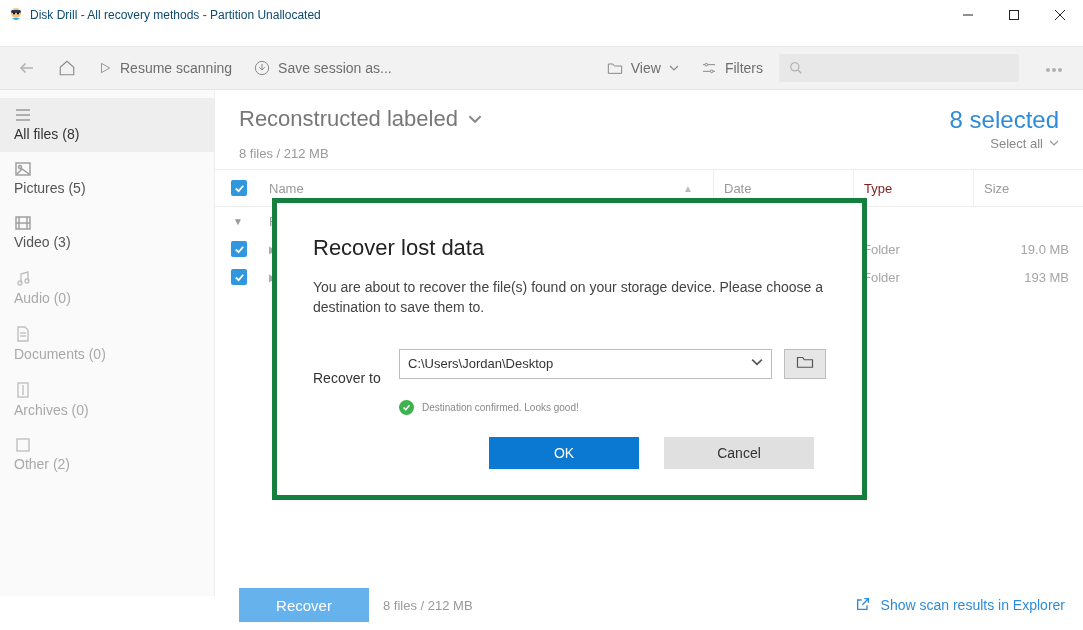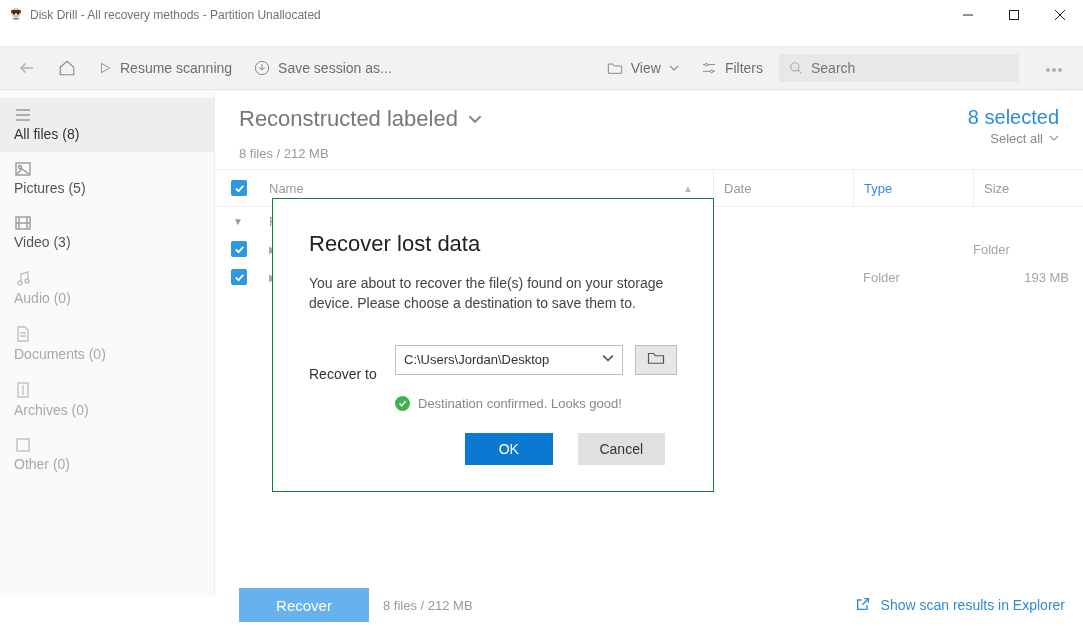--- a/index.html
+++ b/index.html
@@ -2,21 +2,21 @@
 <html><head>
 <meta charset="utf-8">
 <style>
   * { box-sizing: border-box; margin: 0; padding: 0; font-family: "Segoe UI", Arial, sans-serif; }
   body { width: 1083px; height: 630px; background: #fff; position: relative; overflow: hidden; }
 
   
   .titlebar { height: 30px; display: flex; align-items: center; justify-content: space-between; padding: 0 0 0 8px; background: #fff; }
   .title-left { display: flex; align-items: center; gap: 6px; }
   .logo { width: 16px; height: 16px; }
-  .title-text { font-size: 12px; color: #737373; }
+  .title-text { font-size: 12px; color: #0c4a6e; }
   .win-ctrls { display: flex; }
   .win-btn { width: 46px; height: 30px; display: flex; align-items: center; justify-content: center; color: #222; }
   .win-btn svg { display: block; }
 
   
   .toolbar { height: 44px; background: #f2f2f2; border-top: 1px solid #e9e9e9; border-bottom: 1px solid #e4e4e4; display: flex; align-items: center; padding: 0 12px; gap: 10px; margin-top: 16px; }
   .tool-btn { display: flex; align-items: center; gap: 8px; padding: 4px 6px; color: #6e6e6e; font-size: 14px; }
   .tool-icon { color: #9a9a9a; display: flex; align-items: center; justify-content: center; }
   .toolbar .spacer { flex: 1; }
   .search-box { display: flex; align-items: center; gap: 8px; background: #e8e8e8; border-radius: 2px; padding: 0 10px; height: 28px; width: 240px; }
@@ -33,29 +33,29 @@
   .side-item.dim { color: #a9a9a9; }
   .side-icon { width: 18px; display: flex; align-items: center; justify-content: center; color: #9a9a9a; }
 
   
   .main { flex: 1; display: flex; flex-direction: column; position: relative; }
   .main-header { padding: 16px 24px 8px 24px; display: flex; justify-content: space-between; align-items: flex-start; }
   .mh-left { display: flex; flex-direction: column; gap: 14px; }
   .mh-title { display: flex; align-items: center; gap: 10px; font-size: 22px; color: #777; }
   .mh-sub { font-size: 13px; color: #999; }
   .mh-right { text-align: right; }
-  .selected-count { font-size: 20px; color: #2e8bd8; }
+  .selected-count { font-size: 24px; color: #2e8bd8; }
   .select-all { font-size: 13px; color: #888; display: flex; align-items: center; justify-content: flex-end; gap: 6px; margin-top: 2px; }
 
   
   .table-head { display: flex; align-items: center; border-top: 1px solid #eee; border-bottom: 1px solid #eee; height: 38px; background: #fff; }
   .col-chk { width: 48px; display: flex; align-items: center; justify-content: center; }
   .col-name { flex: 1; display: flex; align-items: center; gap: 8px; padding-left: 6px; color: #999; font-size: 13px; }
   .col-date { width: 140px; color: #999; font-size: 13px; border-left: 1px solid #eee; padding-left: 10px; height: 100%; display: flex; align-items: center; }
-  .col-type { width: 120px; color: #3b82f6; font-size: 13px; border-left: 1px solid #eee; padding-left: 10px; height: 100%; display: flex; align-items: center; }
+  .col-type { width: 120px; color: #7f1d1d; font-size: 13px; border-left: 1px solid #eee; padding-left: 10px; height: 100%; display: flex; align-items: center; }
   .col-size { width: 110px; color: #999; font-size: 13px; border-left: 1px solid #eee; padding-left: 10px; height: 100%; display: flex; align-items: center; text-align: right; }
   .sort-arrow { margin-left: auto; margin-right: 20px; color: #bbb; font-size: 10px; }
 
   .table-body { }
   .row { display: flex; align-items: center; height: 28px; font-size: 13px; }
   .row .col-name { padding-left: 6px; display: flex; align-items: center; gap: 6px; }
   .row .col-size { text-align: right; justify-content: flex-end; padding-right: 14px; color: #a5a5a5; border-left: none; }
   .row .col-date, .row .col-type { border-left: none; color: #a5a5a5; }
   .chk { width: 16px; height: 16px; background: #2f97e0; display: inline-flex; align-items: center; justify-content: center; border-radius: 2px; }
   .chk svg { display: block; }
@@ -64,30 +64,30 @@
 
   
   .footer { position: absolute; bottom: 0; left: 0; right: 0; height: 50px; display: flex; align-items: center; padding: 0 18px 0 0; }
   .footer .sidebar-pad { width: 215px; }
   .recover-btn { background: #66b2ec; color: #fff; border: none; width: 130px; height: 34px; font-size: 15px; margin-left: 24px; }
   .footer-sub { color: #999; font-size: 13px; margin-left: 14px; }
   .footer-spacer { flex: 1; }
   .explorer-link { color: #2e8bd8; font-size: 14px; display: flex; align-items: center; gap: 10px; }
 
   
-  .dialog { position: absolute; left: 272px; top: 198px; width: 442px; background: #fff; border: 1px solid #15803d; padding: 32px 36px 26px 36px; z-index: 100; }
+  .dialog { position: absolute; left: 272px; top: 198px; width: 595px; background: #fff; border: 5px solid #15803d; padding: 32px 36px 26px 36px; z-index: 100; }
   .dialog-title { font-size: 22px; color: #222; margin-bottom: 16px; }
   .dialog-text { font-size: 14px; color: #444; line-height: 1.45; margin-bottom: 24px; }
   .dialog-row { display: flex; align-items: center; gap: 12px; margin-bottom: 14px; }
   .dialog-row-label { font-size: 14px; color: #333; width: 74px; margin-top: 28px; }
   .dest-select { flex: 1; border: 1px solid #bdbdbd; height: 30px; display: flex; align-items: center; justify-content: space-between; padding: 0 8px; font-size: 13px; color: #333; background: #fff; gap: 40px; }
   .browse-btn { width: 42px; height: 30px; border: 1px solid #bdbdbd; background: #e6e6e6; display: flex; align-items: center; justify-content: center; }
   .confirm-row { display: flex; align-items: center; gap: 8px; margin-left: 86px; margin-bottom: 22px; }
   .check-circle { width: 15px; height: 15px; background: #3fb24f; border-radius: 50%; display: flex; align-items: center; justify-content: center; }
-  .confirm-text { font-size: 13px; color: #888; }
+  .confirm-text { font-size: 10px; color: #888; }
   .dialog-btns { display: flex; gap: 25px; justify-content: flex-end; padding-right: 12px; margin-left: 156px; }
   .btn-ok { width: 150px; height: 32px; background: #0b78d1; color: #fff; border: none; font-size: 14px; }
   .btn-cancel { width: 150px; height: 32px; background: #e0e0e0; color: #333; border: none; font-size: 14px; }
 </style>
 </head>
 <body>
 
 <div class="titlebar">
   <div class="title-left">
     <span class="logo">
@@ -180,21 +180,20 @@
       </span>
     <span>Filters</span>
   </div>
   <div class="search-box">
     <span class="tool-icon">
         <svg width="14" height="14" viewBox="0 0 24 24" fill="none" stroke="#b0b0b0" stroke-width="2">
           <circle cx="10" cy="10" r="7"></circle>
           <line x1="21" y1="21" x2="15" y2="15"></line>
         </svg>
       </span>
-    <input type="text" placeholder="Search" style="">
   </div>
   <div class="more-btn">
     <span><svg width="18" height="6" viewBox="0 0 18 6">
           <circle cx="3" cy="3" r="2" fill="#b0b0b0"></circle>
           <circle cx="9" cy="3" r="2" fill="#b0b0b0"></circle>
           <circle cx="15" cy="3" r="2" fill="#b0b0b0"></circle>
         </svg></span>
   </div>
 </div>
 
@@ -260,21 +259,21 @@
           </svg>
         </span>
       <span>Archives (0)</span>
     </div>
     <div class="side-item dim">
       <span class="side-icon">
           <svg width="14" height="14" viewBox="0 0 14 14" fill="none" stroke="#c0c0c0" stroke-width="1.4">
             <rect x="1" y="1" width="12" height="12"></rect>
           </svg>
         </span>
-      <span>Other (0)</span>
+      <span>Other (2)</span>
     </div>
   </div>
 
   <div class="main">
     <div class="main-header">
       <div class="mh-left">
         <div class="mh-title">
           <span>Reconstructed labeled</span>
           <span><svg width="14" height="14" viewBox="0 0 10 10">
                 <polyline points="1 3 5 7 9 3" fill="none" stroke="#888" stroke-width="1.4"></polyline>
@@ -339,20 +338,23 @@
                 <polyline points="2 6 5 9 10 3" fill="none" stroke="#fff" stroke-width="2"></polyline>
               </svg>
             </span>
           </div>
         <div class="col-name">
             <span class="tri">▶</span>
           </div>
         <div class="col-date"></div>
         <div class="col-type">
             <span>Folder</span>
+          </div>
+        <div class="col-size">
+            <span>19.0 MB</span>
           </div>
       </div>
       <div class="row">
         <div class="col-chk">
             <span class="chk">
               <svg width="11" height="11" viewBox="0 0 12 12">
                 <polyline points="2 6 5 9 10 3" fill="none" stroke="#fff" stroke-width="2"></polyline>
               </svg>
             </span>
           </div>

